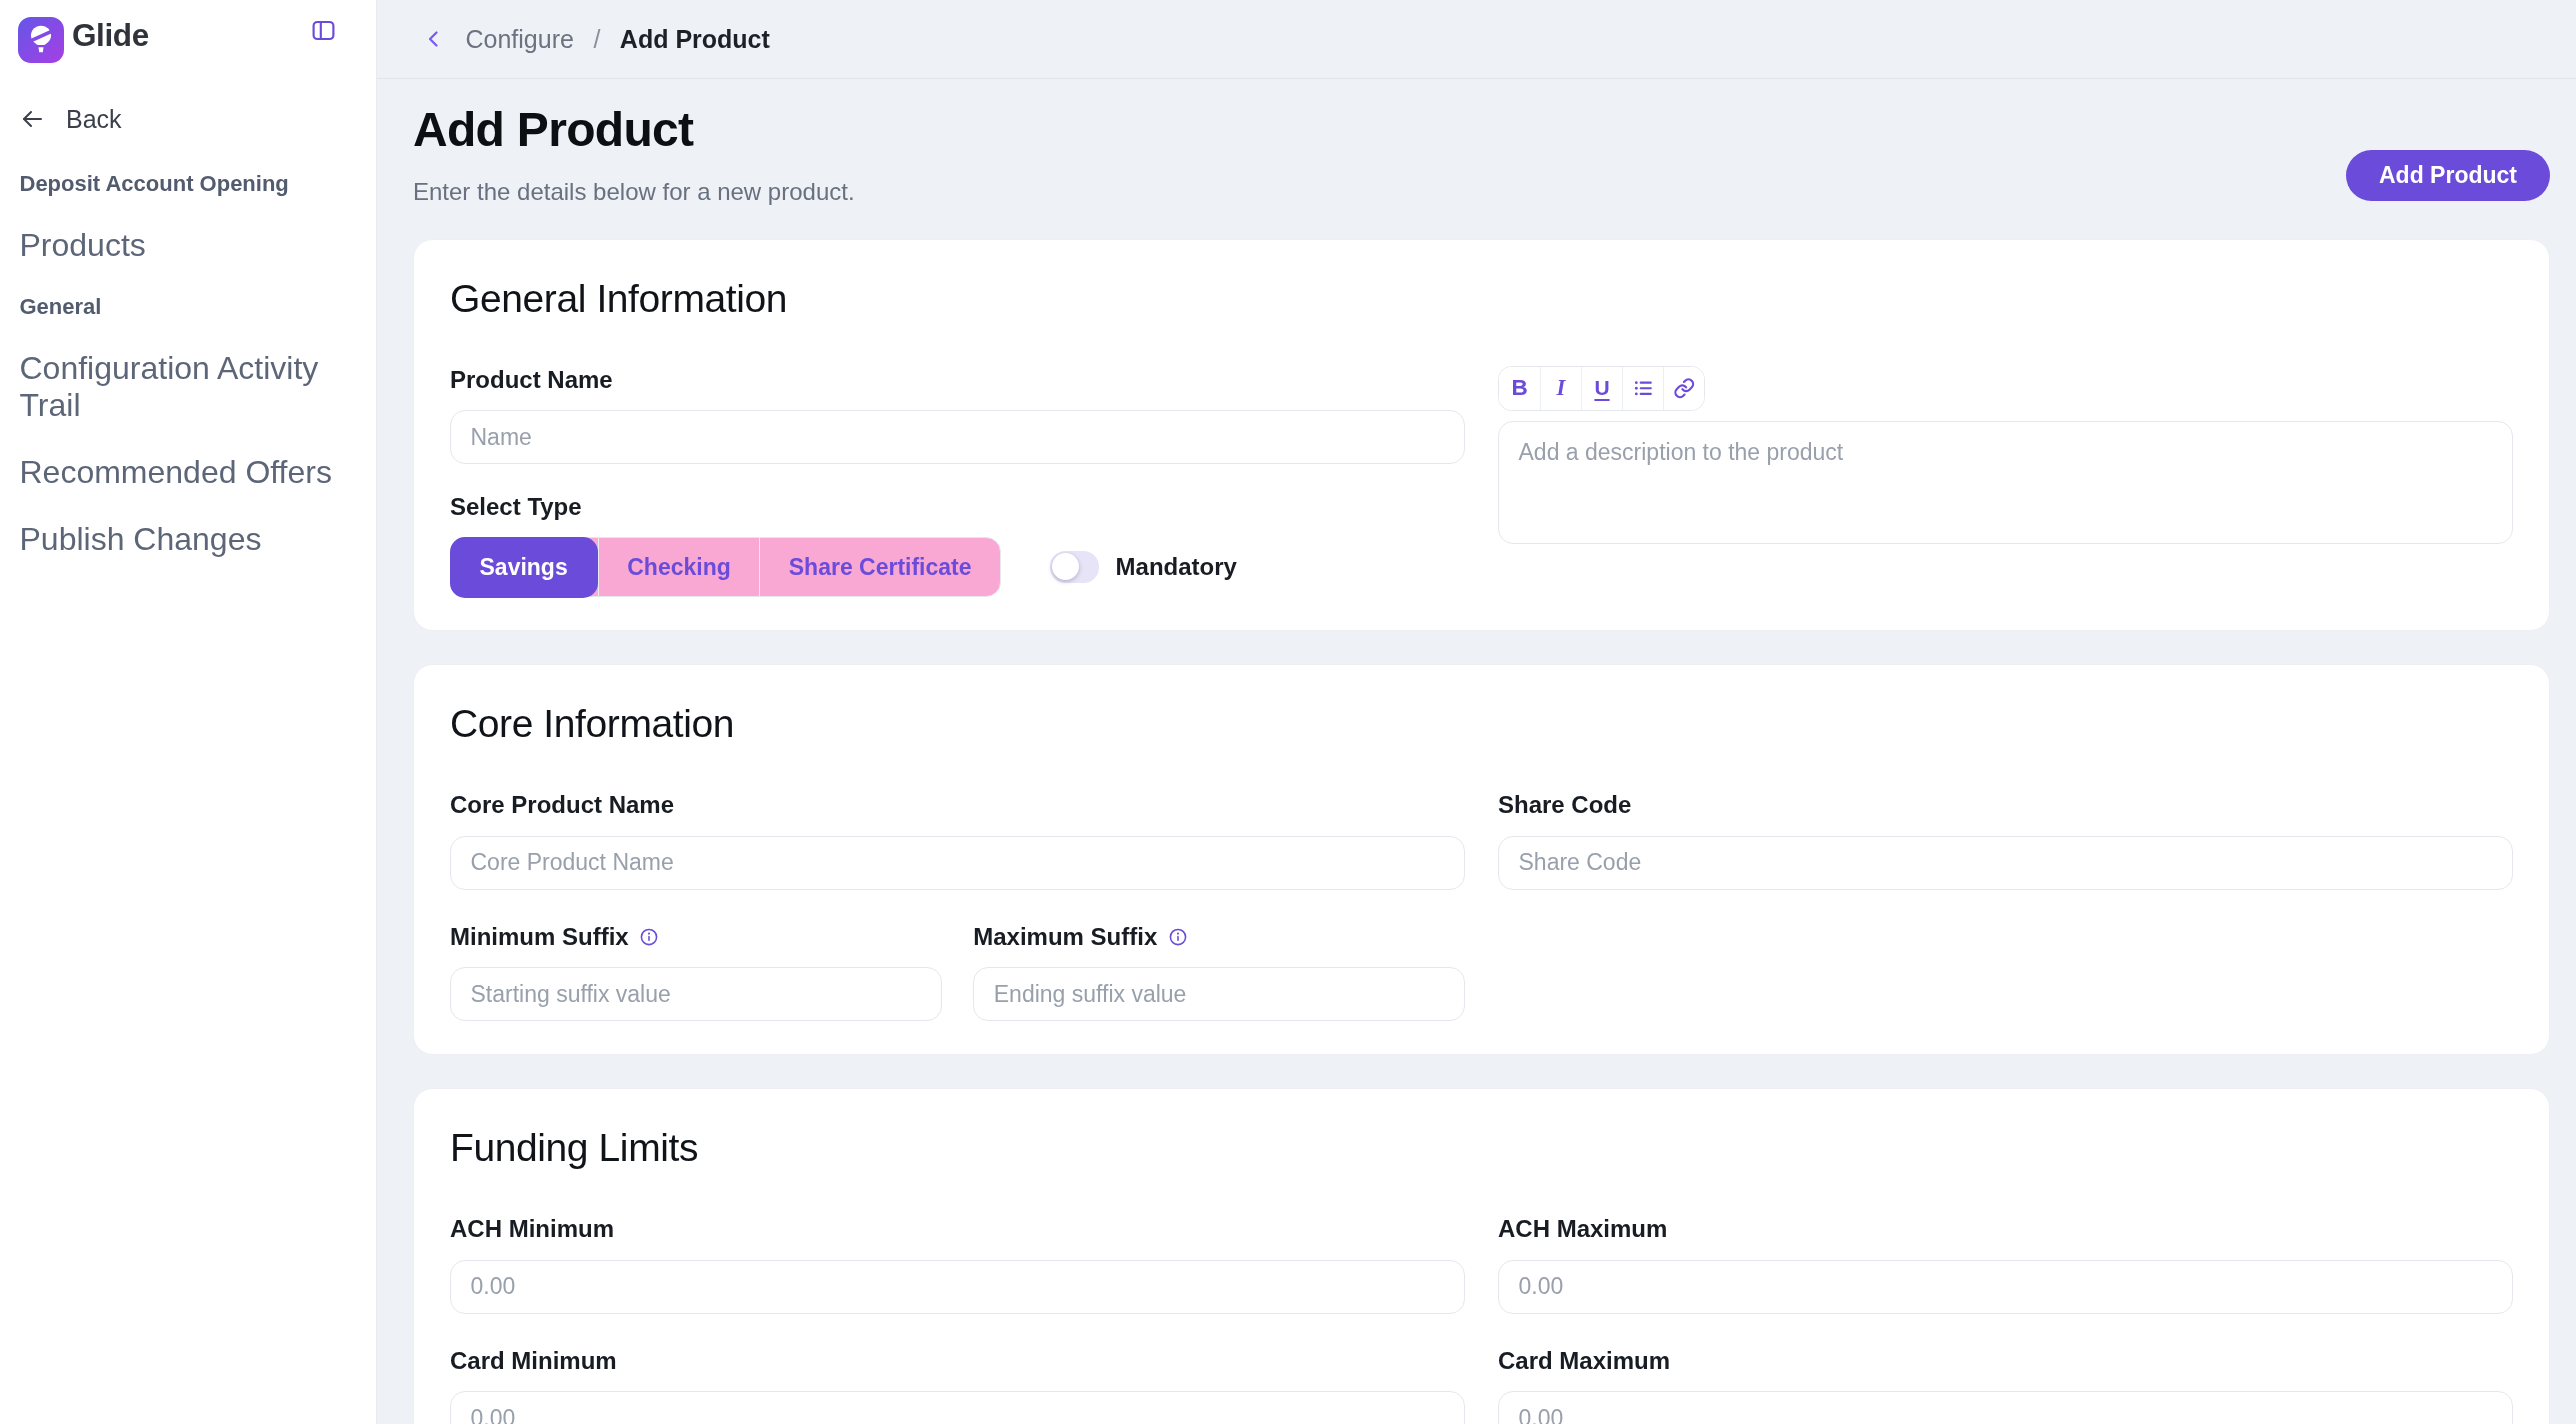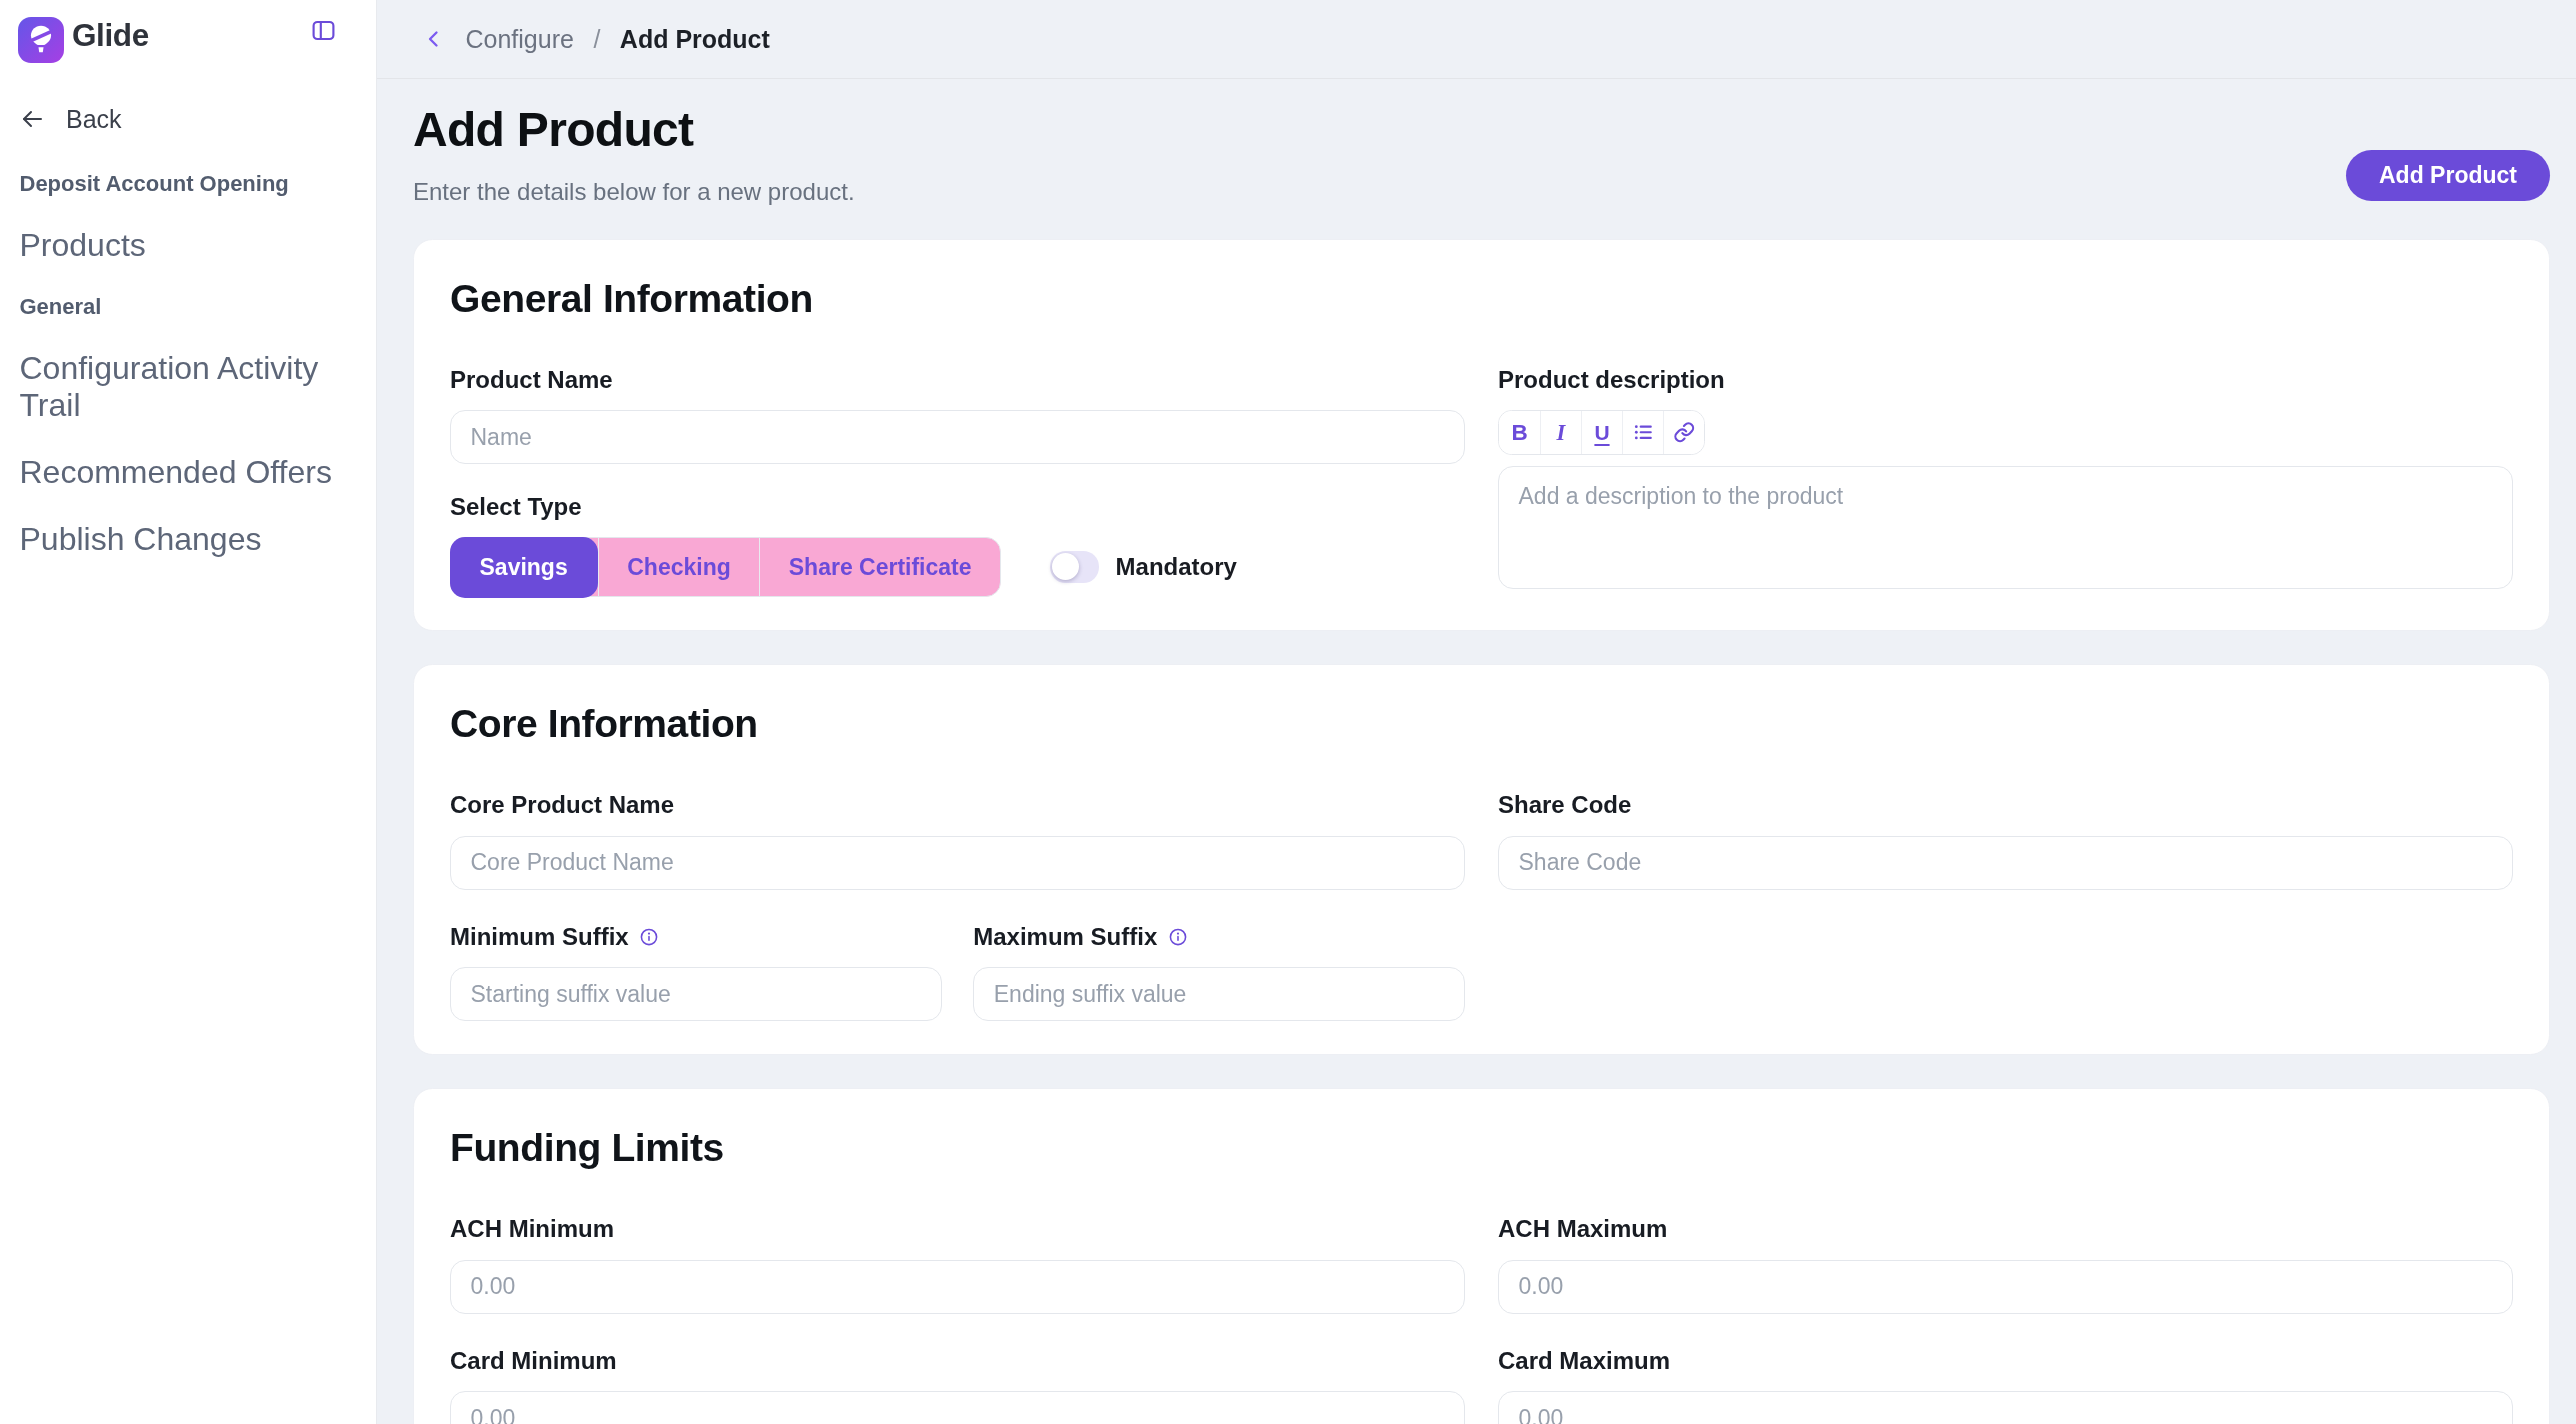--- a/index.html
+++ b/index.html
@@ -44,21 +44,21 @@
   .primary-btn {
     margin-top:48px; height:51px; padding:0 33px; border:none; border-radius:25.5px;
     background:var(--accent); color:#fff; font-size:23px; font-weight:700;
     font-family:inherit; cursor:pointer;
   }
 
   .card {
     background:#fff; border:1.5px solid #edeff4; border-radius:19.5px;
     padding:37px 36px 33px; margin-top:33px;
   }
-  .card h2 { font-size:39px; font-weight:700; color:#101419; letter-spacing:-0.4px; margin-bottom:45px; }
+  .card h2 { font-size:39px; font-weight:400; color:#101419; letter-spacing:-0.4px; margin-bottom:45px; }
   .grid2 { display:grid; grid-template-columns:1fr 1fr; column-gap:33px; row-gap:33px; }
   .subgrid { display:grid; grid-template-columns:1fr 1fr; column-gap:31.5px; }
 
   .flabel { display:flex; align-items:center; gap:10.5px; font-size:24px; font-weight:700; color:#181c23; margin-bottom:16.5px; }
   .input {
     width:100%; height:54px; border:1.5px solid #e4e7ec; border-radius:15px;
     background:#fff; padding:0 19.5px; font-size:23px; color:#181c23; font-family:inherit;
   }
   .input::placeholder, .textarea::placeholder { color:#98a0ac; }
   .textarea {
@@ -176,21 +176,20 @@
                 <div class="segment">Share Certificate</div>
               </div>
               <div class="toggle">
                 <div class="knob"></div>
               </div>
               <span class="toggle-label">Mandatory</span>
             </div>
           </div>
         </div>
         <div>
-          <div class="flabel">Product description</div>
           <div class="rt-toolbar">
             <div class="rt-btn rt-bold">B</div>
             <div class="rt-btn rt-italic">I</div>
             <div class="rt-btn rt-underline">U</div>
             <div class="rt-btn">
               <svg class="icon-svg" viewBox="0 0 24 24" width="22.5" height="22.5">
                 <circle cx="4.6" cy="6" r="1.5" fill="#6B4BD9"></circle>
                   <circle cx="4.6" cy="12" r="1.5" fill="#6B4BD9"></circle>
                   <circle cx="4.6" cy="18" r="1.5" fill="#6B4BD9"></circle>
                 <g stroke="#6B4BD9" stroke-width="2.3" stroke-linecap="round">

